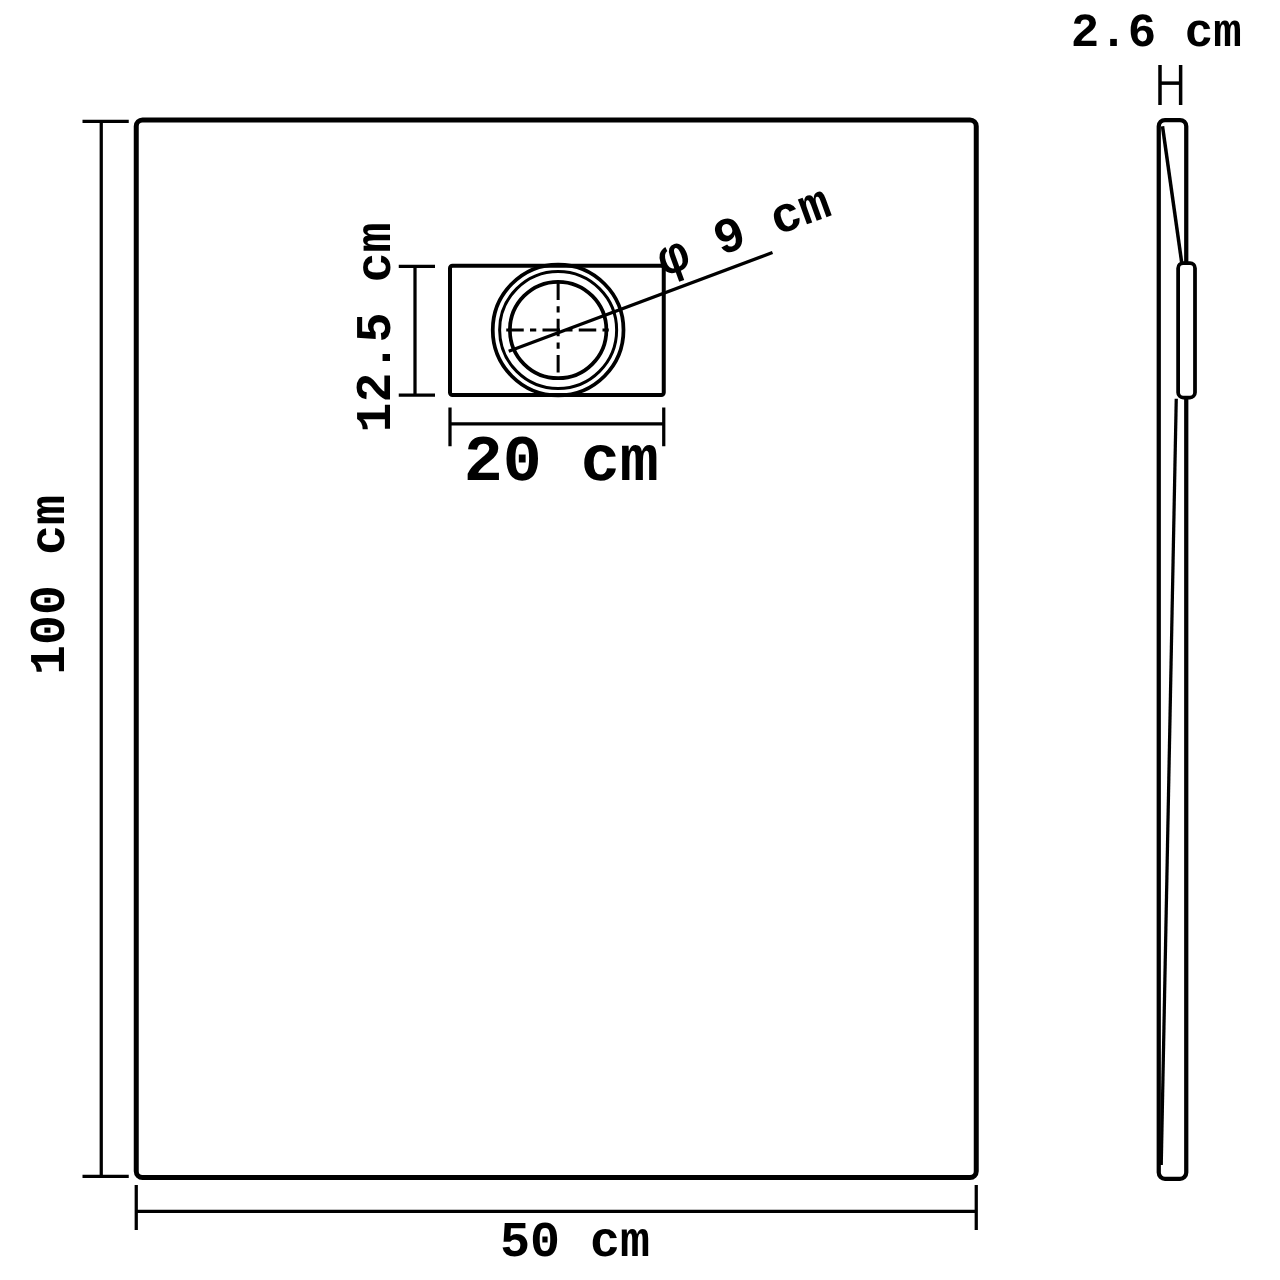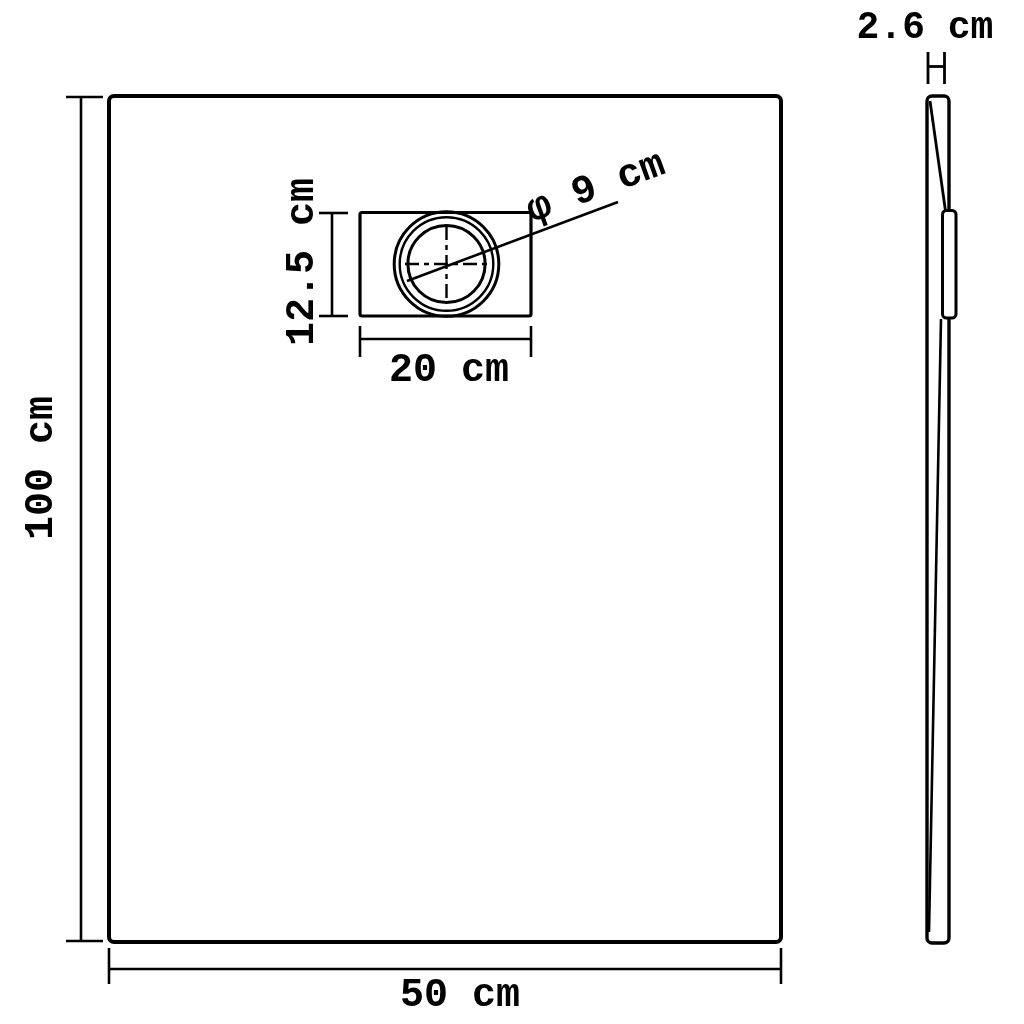--- a/index.html
+++ b/index.html
@@ -30,21 +30,21 @@
     font-weight: 700;
     white-space: nowrap;
     transform: translate(-50%, -50%);
     line-height: 1;
     letter-spacing: 0px;
   }
   .lbl-thickness { left: 925px; top: 28px;  font-size: 38px; }
   .lbl-height    { left: 42px;  top: 468px; font-size: 40px; transform: translate(-50%,-50%) rotate(-90deg); }
   .lbl-width     { left: 460px; top: 996px; font-size: 40px; }
   .lbl-drainh    { left: 303px; top: 262px; font-size: 40px; transform: translate(-50%,-50%) rotate(-90deg); }
-  .lbl-drainw    { left: 449px; top: 371px; font-size: 40px; }
+  .lbl-drainw    { left: 449px; top: 371px; font-size: 52px; }
   .lbl-diam      { left: 596px; top: 188px; font-size: 40px; transform: translate(-50%,-50%) rotate(-20deg); }
 </style>
 </head>
 <body>
 
 <div class="stage">
 
   <svg class="linework" viewBox="0 0 1024 1024">
 
     <rect x="109" y="96" width="672" height="846" rx="5" fill="none" stroke="#000" stroke-width="4"></rect>

